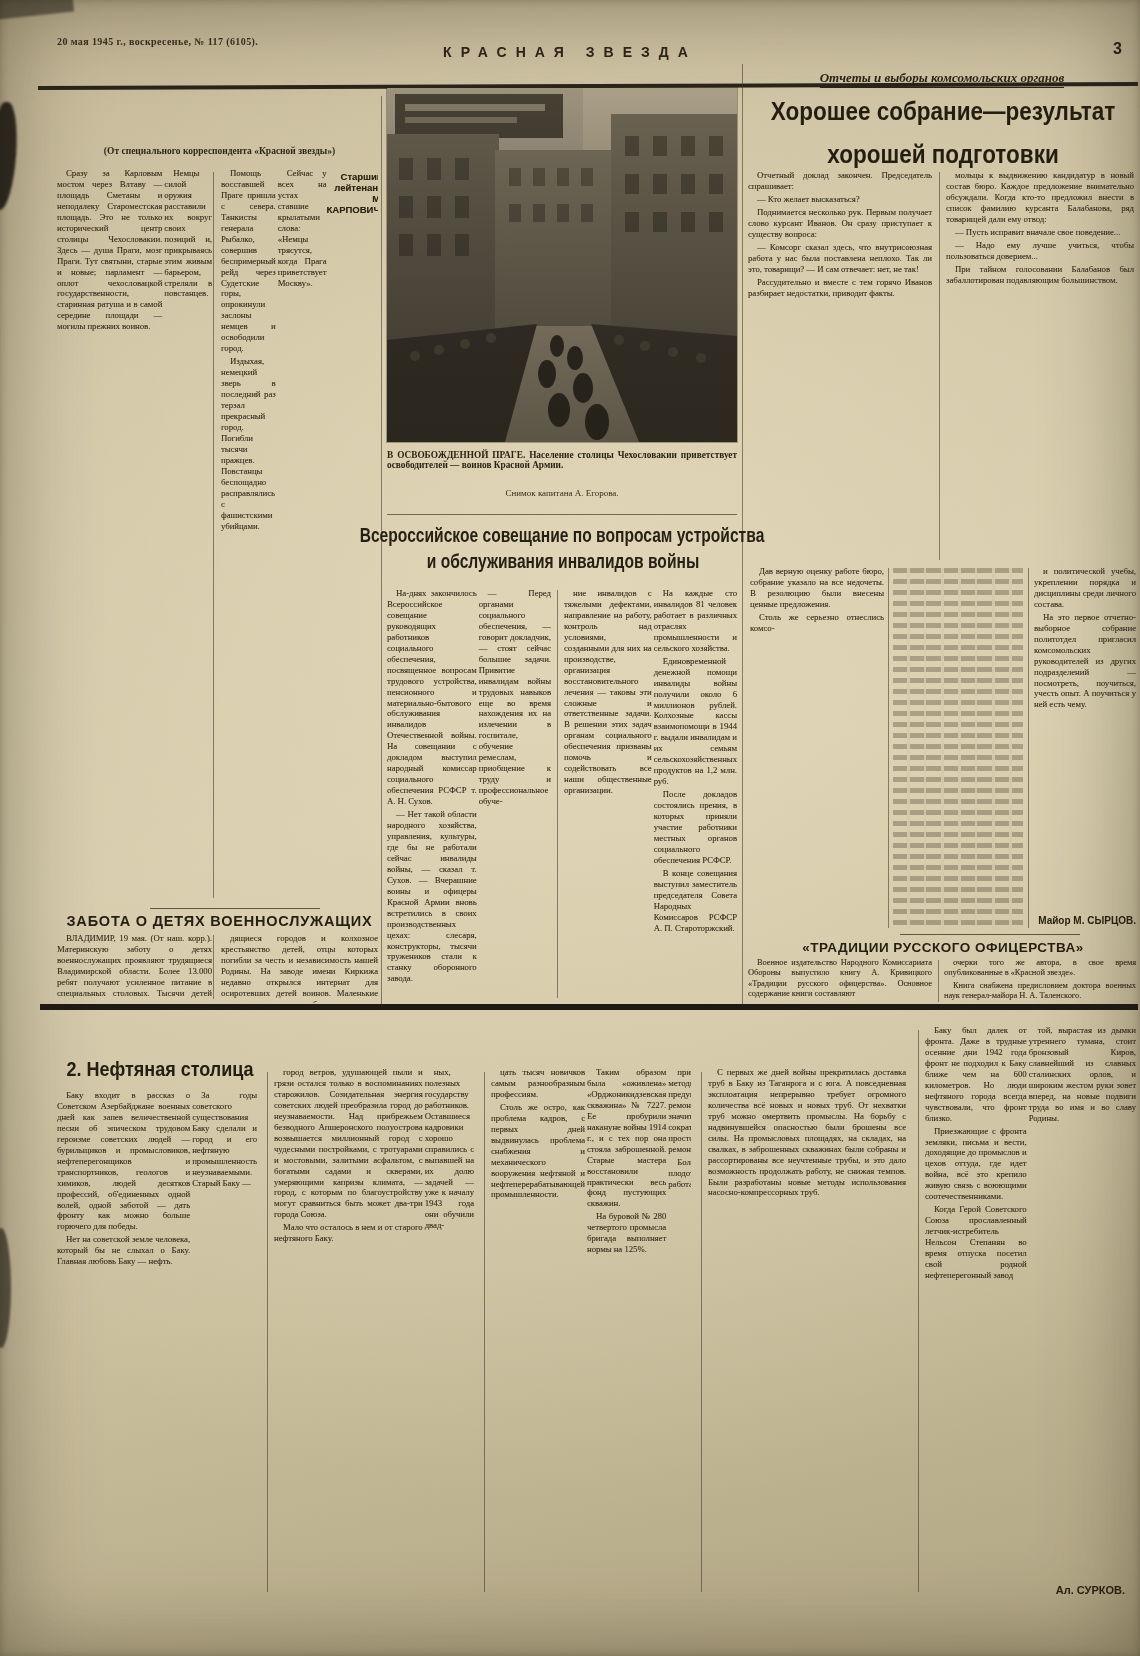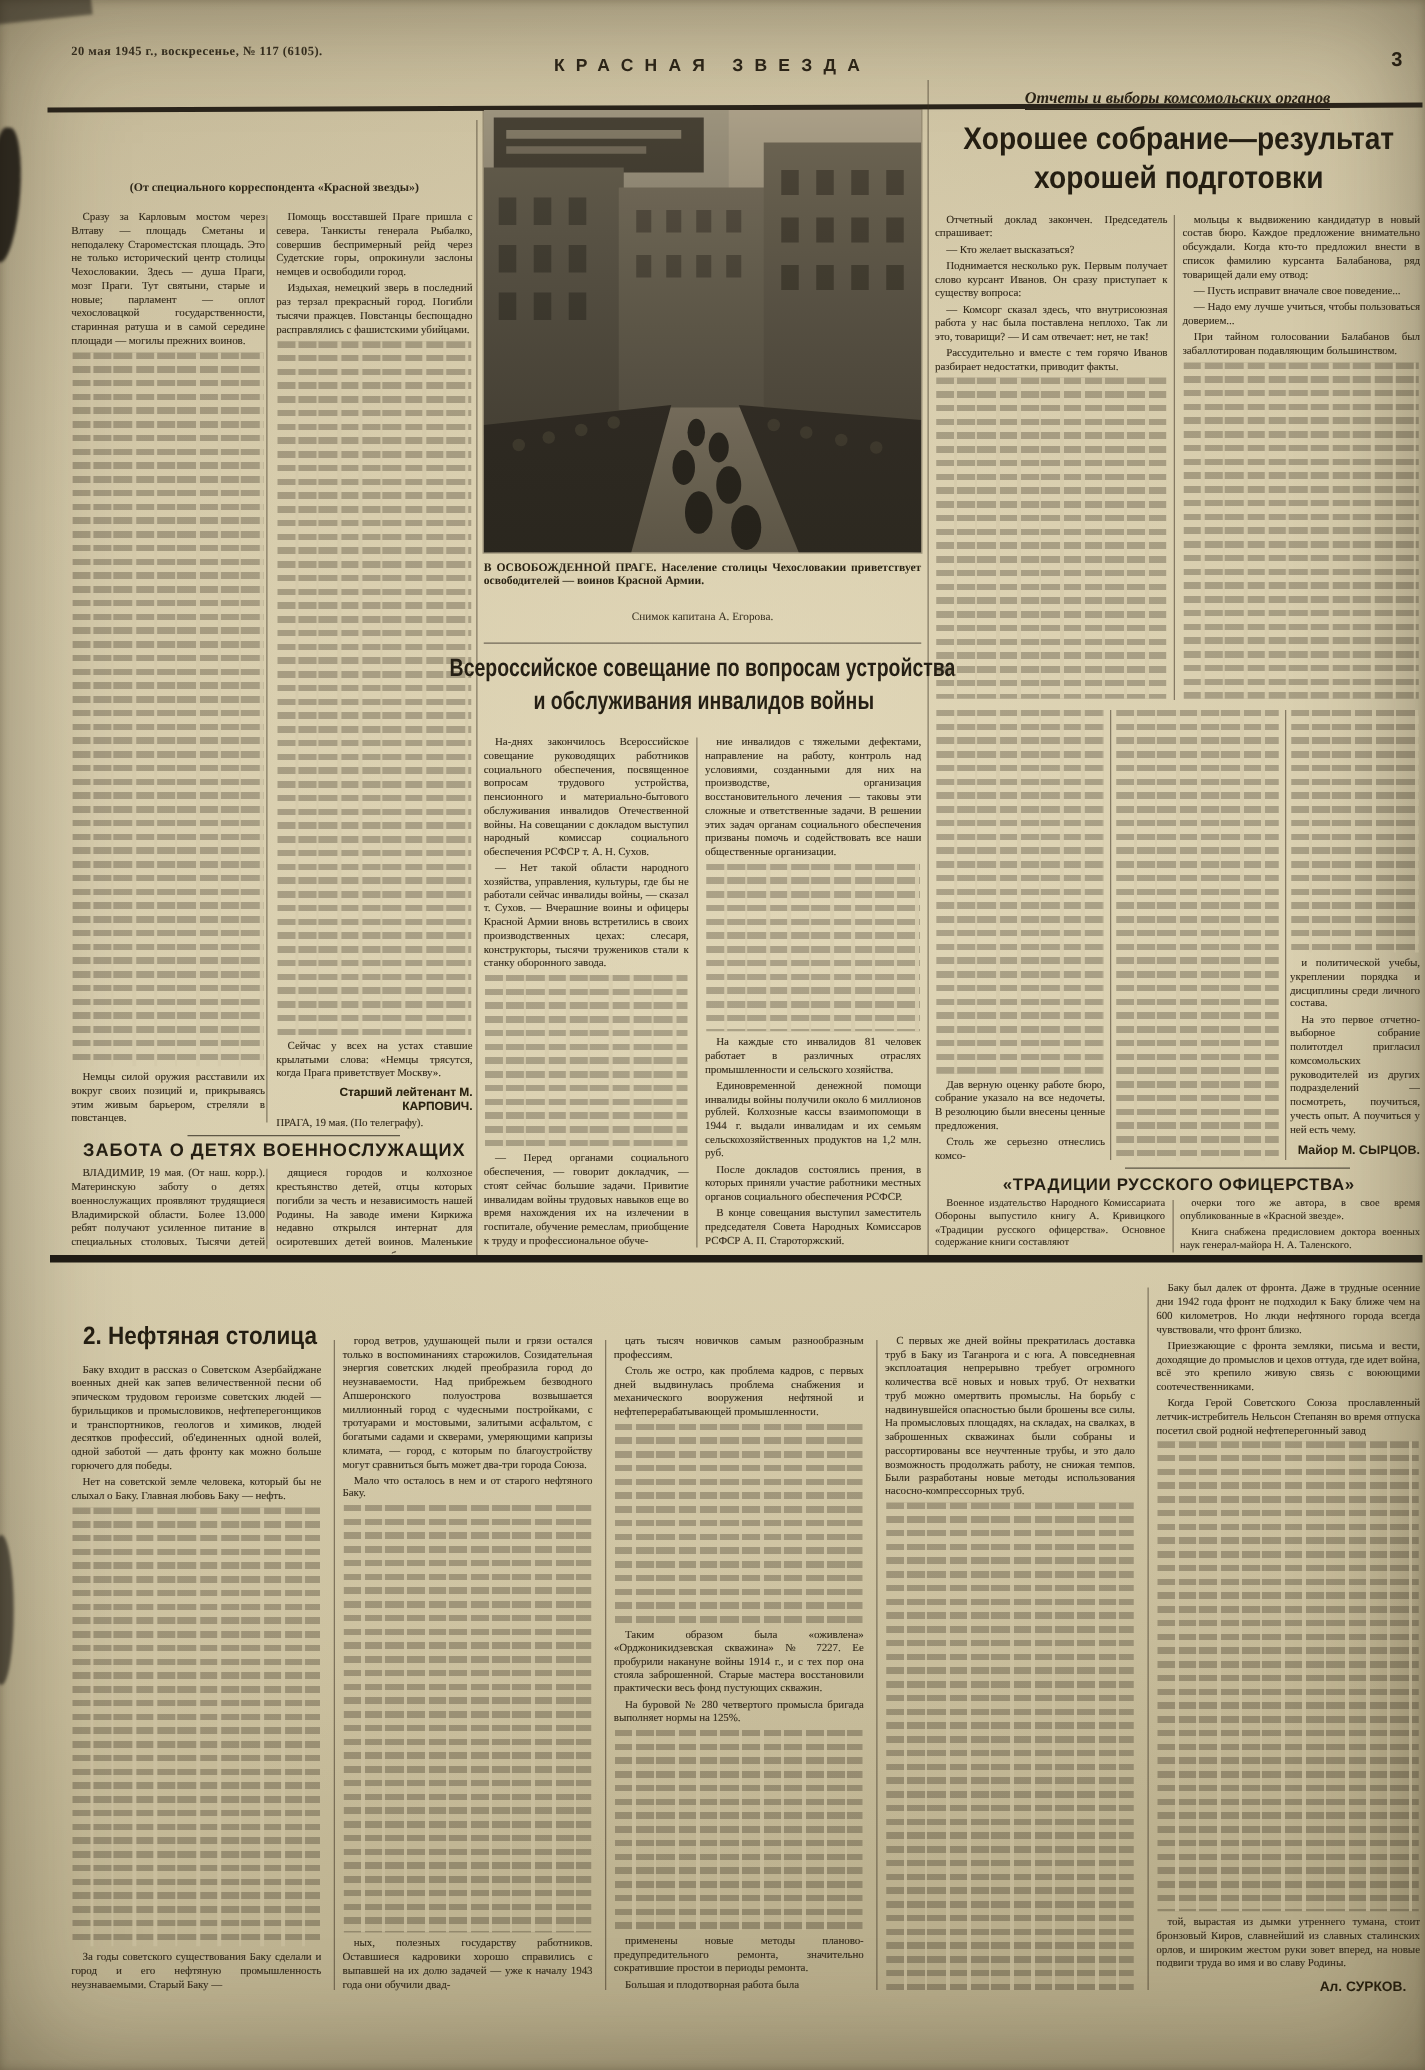--- a/index.html
+++ b/index.html
@@ -9,21 +9,21 @@
   background:
     radial-gradient(120% 80% at 52% 35%, rgba(238,228,198,.55), rgba(238,228,198,0) 70%),
     linear-gradient(168deg,#bcb08f 0%,#ccc1a0 22%,#d3c9a9 48%,#cabf9d 72%,#b0a583 100%);
   box-shadow: inset 0 0 95px rgba(45,35,18,.45), inset 0 0 8px rgba(45,35,18,.3)}
 .rule-h{position:absolute;background:#29231a}
 .rule-v{position:absolute;width:1px;background:rgba(60,50,34,.55)}
 .mh-date{position:absolute;left:57px;top:36px;font:bold 10px "Liberation Serif",serif;letter-spacing:.4px;color:#352d1e}
 .mh-title{position:absolute;left:0;top:44px;width:1140px;text-align:center;
   font:bold 14px "Liberation Sans",sans-serif;letter-spacing:9px;color:#2b2417}
 .mh-page{position:absolute;right:18px;top:40px;font:bold 16px "Liberation Sans",sans-serif;color:#261f13}
-.col{position:absolute;display:flex;flex-direction:column;overflow:hidden;text-align:justify;
+.col{position:absolute;display:flex;flex-direction:row;overflow:hidden;text-align:justify;
   color:rgba(44,36,22,.93);font-size:8.7px;line-height:1.26;text-shadow:.2px 0 rgba(46,38,24,.35)}
 .col p{margin:0 0 2px;text-indent:9px}
 .ghost{flex:1 1 auto;min-height:6px;margin:2px 1px 3px;opacity:.5;background-image:
   repeating-linear-gradient(90deg, rgba(208,197,166,0) 0 14px, rgba(208,197,166,.92) 14px 17px, rgba(208,197,166,0) 17px 31px, rgba(208,197,166,.85) 31px 33px, rgba(208,197,166,0) 33px 48px, rgba(208,197,166,.9) 48px 51px),
   repeating-linear-gradient(180deg, rgba(50,42,28,.6) 0 5.2px, rgba(50,42,28,0) 5.2px 11px)}
 .sig{font:bold 9.5px "Liberation Sans",sans-serif;text-align:right;margin-top:3px;text-indent:0;color:#29220f}
 .dateline{font-size:8.7px;text-align:left;margin-top:2px}
 .squeeze{position:relative;display:inline-block;left:50%;transform:translateX(-50%) scaleX(.78);transform-origin:center;white-space:nowrap}
 .squeeze90{position:relative;display:inline-block;left:50%;transform:translateX(-50%) scaleX(.9);transform-origin:center;white-space:nowrap}
 .h-praga{position:absolute;left:57px;top:99px;width:325px;text-align:center;
@@ -211,21 +211,21 @@
         <p>Единовременной денежной помощи инвалиды войны получили около 6 миллионов рублей. Колхозные кассы взаимопомощи в 1944 г. выдали инвалидам и их семьям сельскохозяйственных продуктов на 1,2 млн. руб.</p>
         <p>После докладов состоялись прения, в которых приняли участие работники местных органов социального обеспечения РСФСР.</p>
         <p>В конце совещания выступил заместитель председателя Совета Народных Комиссаров РСФСР А. П. Староторжский.</p>
       </div>
   </div>
 
   <div class="k-koms"><span>Отчеты и выборы комсомольских органов</span></div>
   <div class="h-koms" style="left:748px;top:97px;width:390px">
     <span class="squeeze90">Хорошее собрание—результат</span>
   </div>
-  <div class="h-koms" style="left:748px;top:128px;width:390px">
+  <div class="h-koms" style="left:748px;top:140px;width:390px">
     <span class="squeeze90">хорошей подготовки</span>
   </div>
   <div class="rule-v" style="left:939px;top:172px;height:388px"></div>
   <div class="col" style="left:748px;top:170px;width:186px;height:392px">
     <div class="paras">
         <p>Отчетный доклад закончен. Председатель спрашивает:</p>
         <p>— Кто желает высказаться?</p>
         <p>Поднимается несколько рук. Первым получает слово курсант Иванов. Он сразу приступает к существу вопроса:</p>
         <p>— Комсорг сказал здесь, что внутрисоюзная работа у нас была поставлена неплохо. Так ли это, товарищи? — И сам отвечает: нет, не так!</p>
         <p>Рассудительно и вместе с тем горячо Иванов разбирает недостатки, приводит факты.</p>

